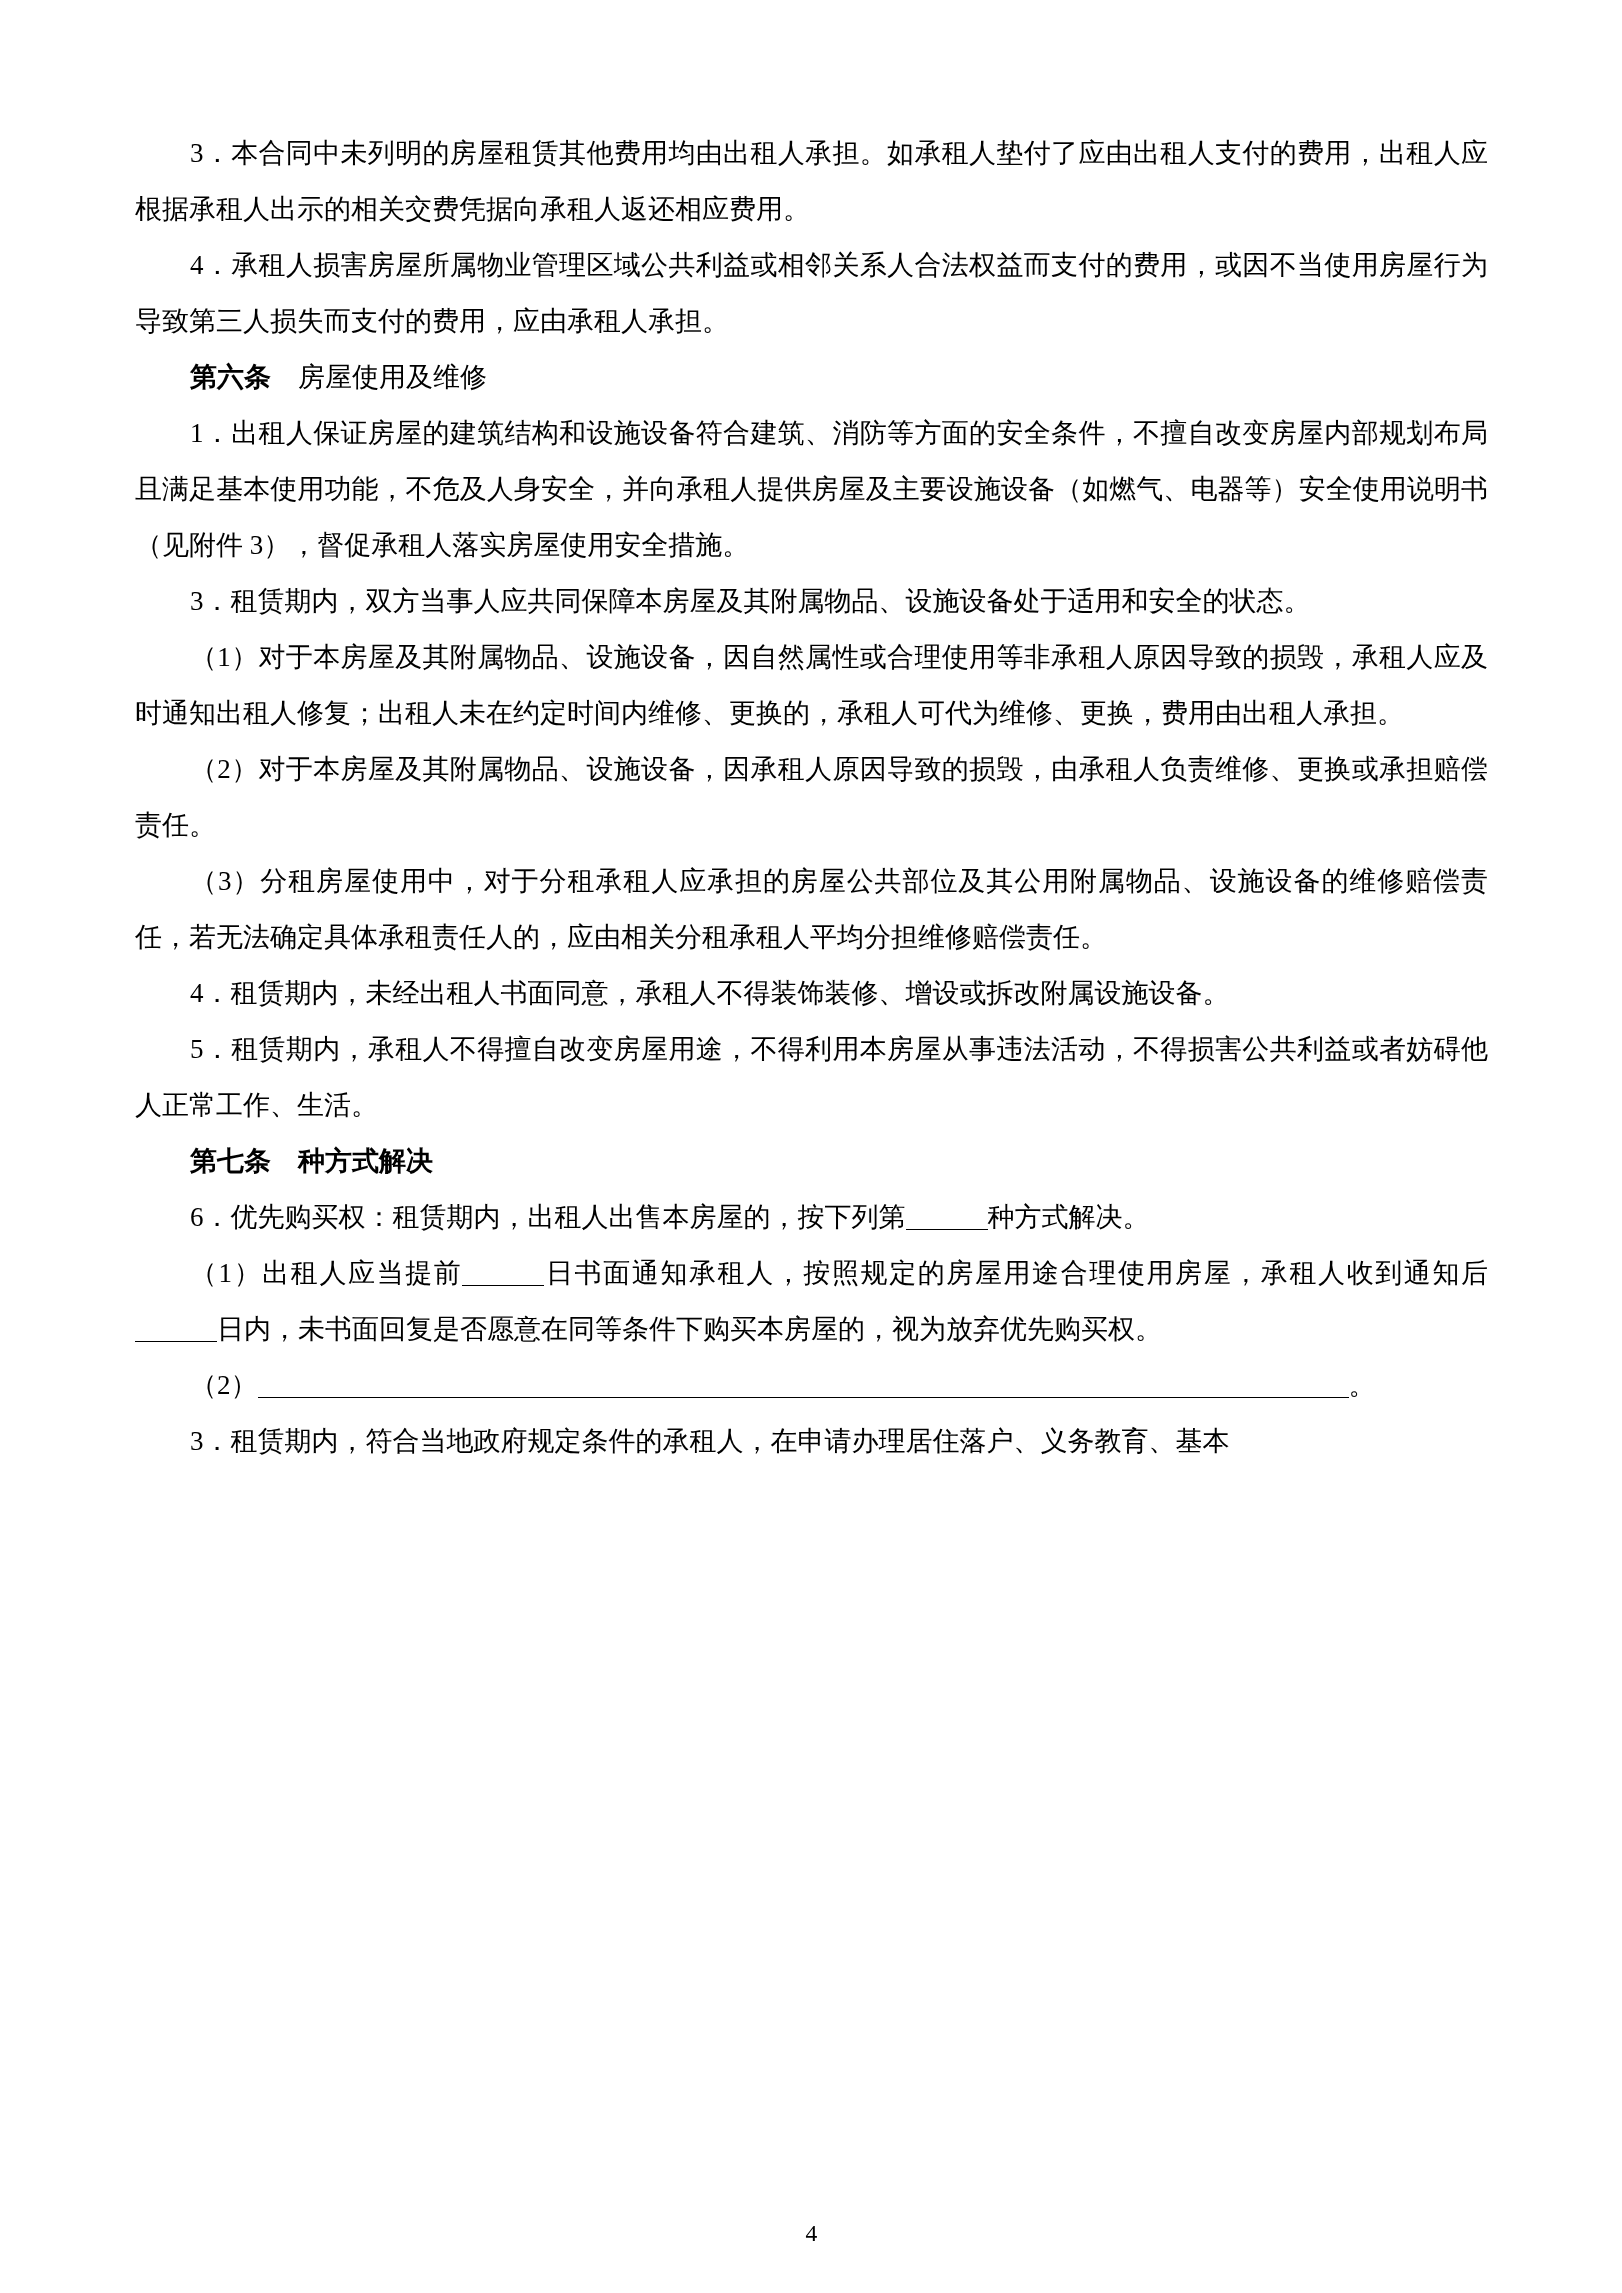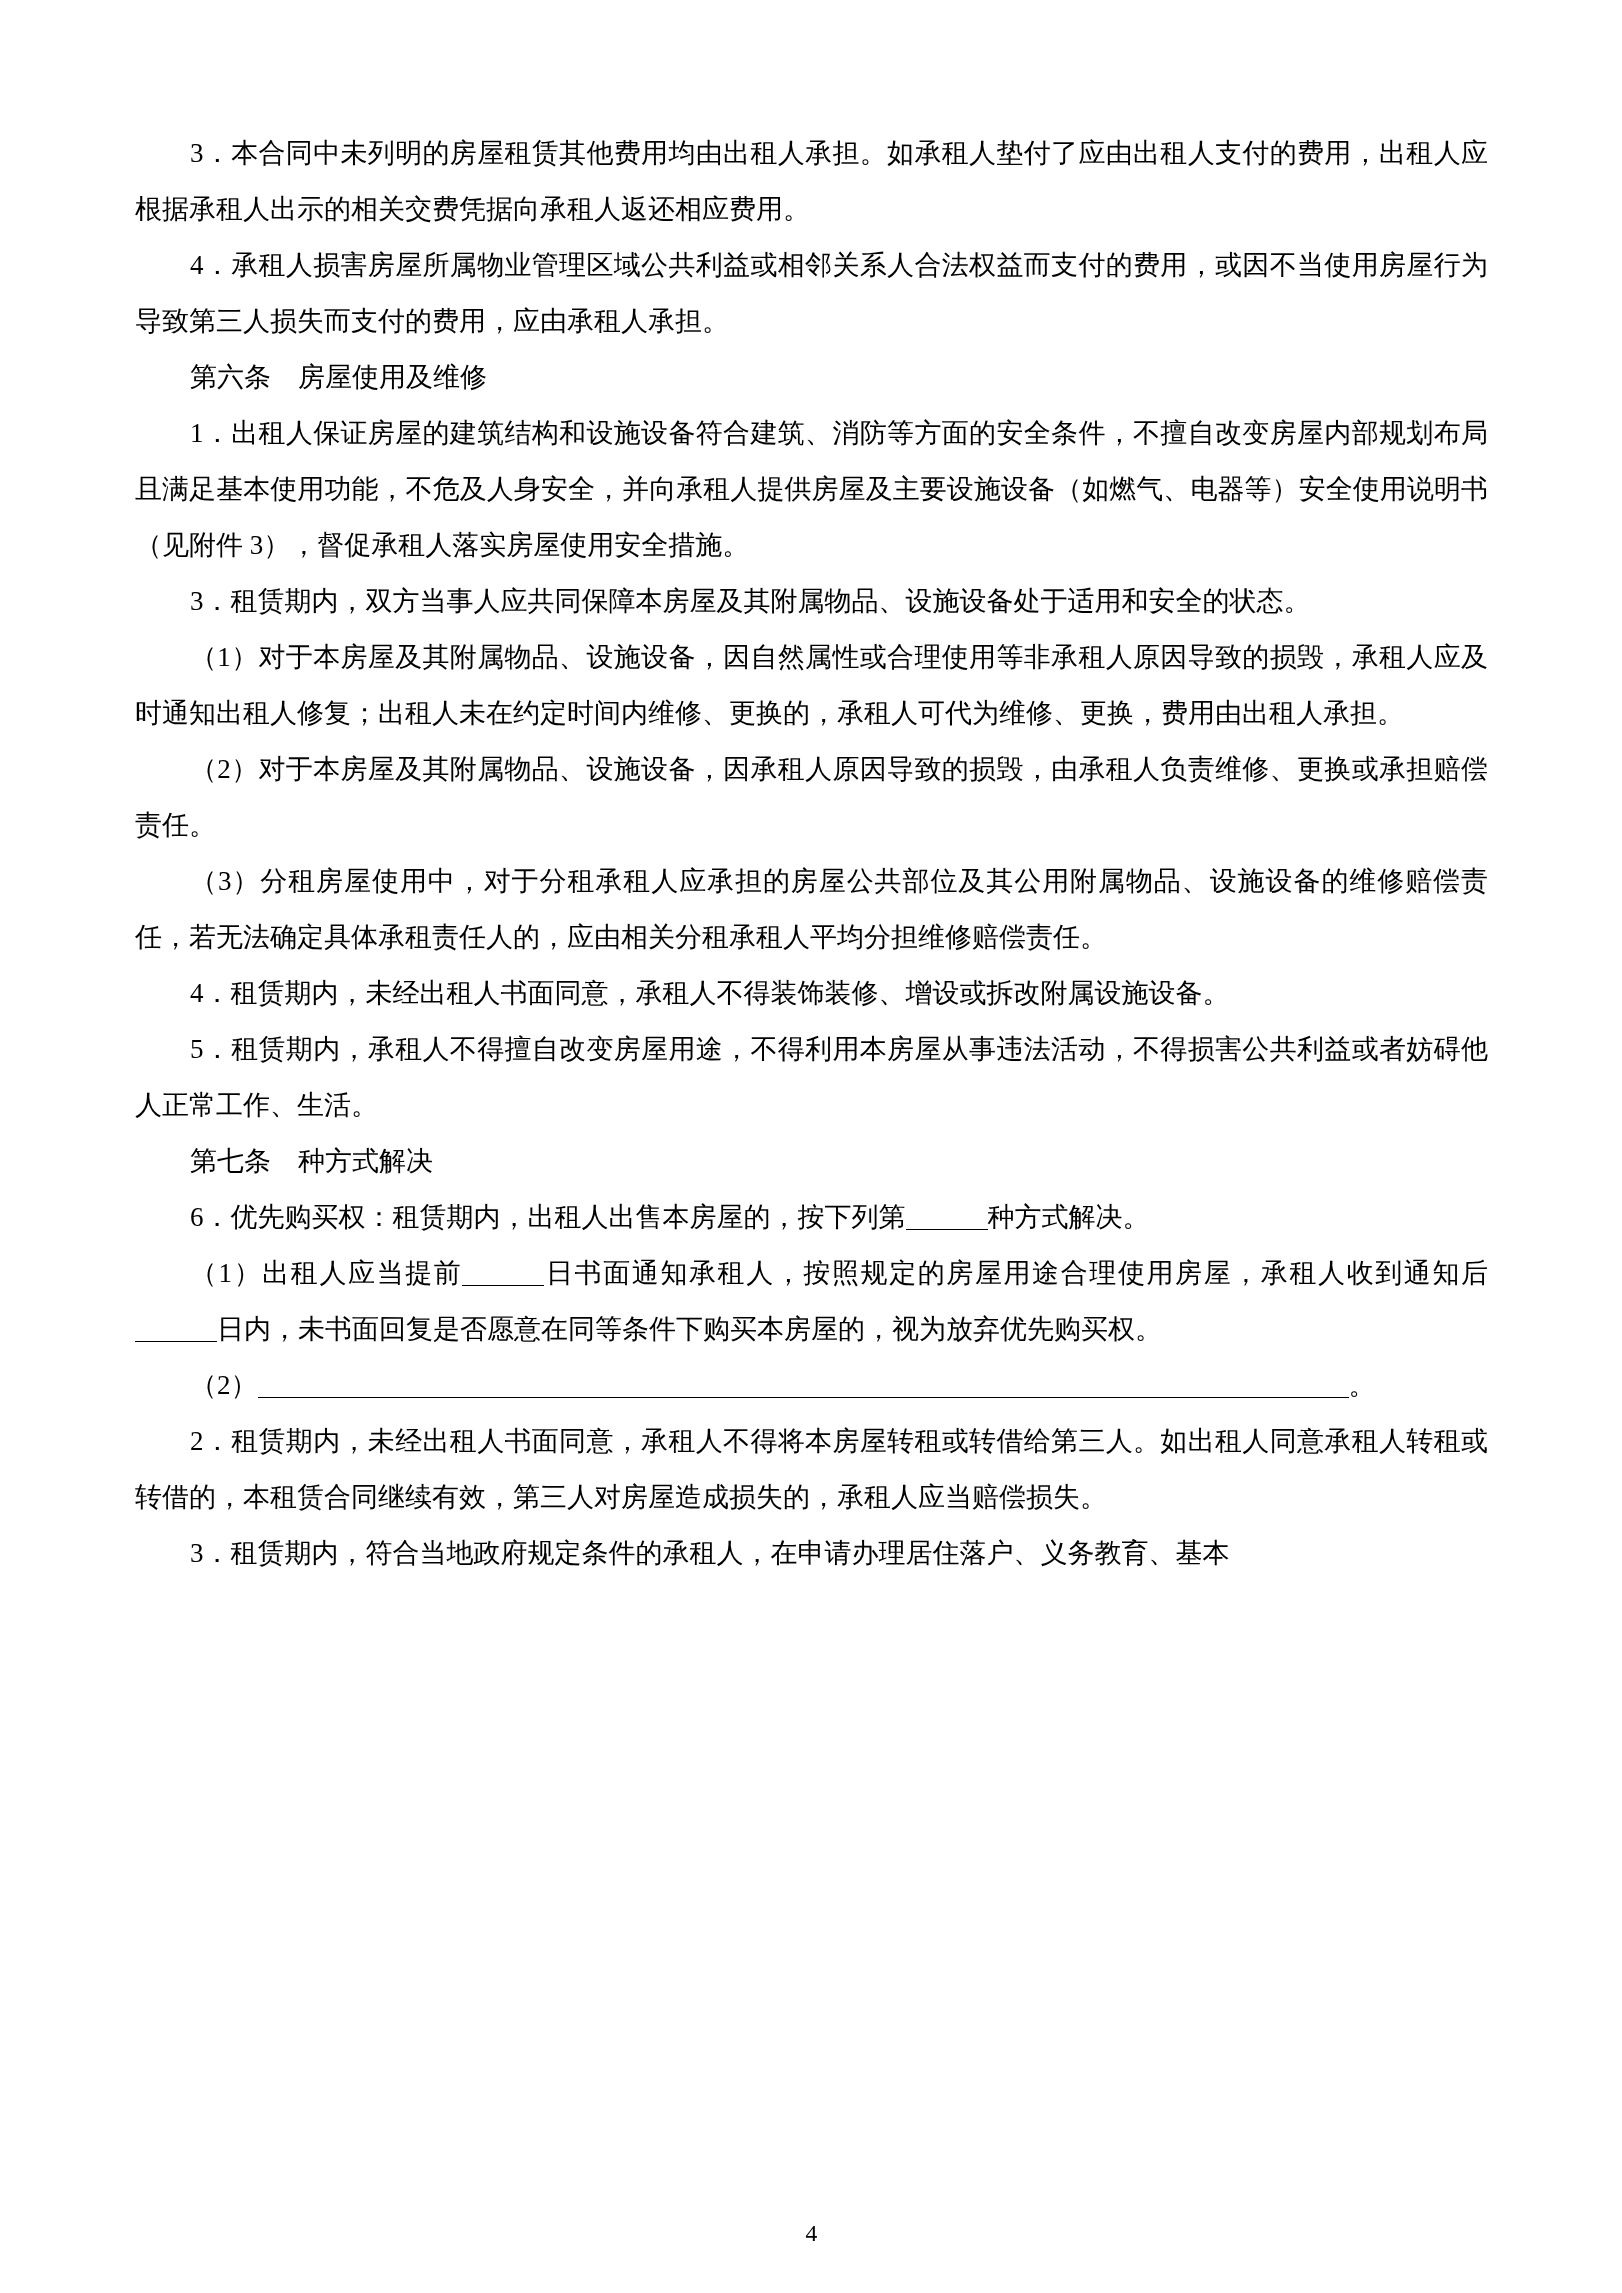--- a/index.html
+++ b/index.html
@@ -28,21 +28,21 @@
     margin: 0;
     font-size: 27px;
     line-height: 56px;
     text-align: justify;
     text-justify: inter-ideograph;
     text-indent: 55px;
     color: #000000;
     word-break: break-all;
   }
   .para .bold {
-    font-weight: 400;
+    font-weight: 700;
   }
   .blank {
     display: inline-block;
     height: 27px;
     border-bottom: 1.8px solid #000000;
     vertical-align: -3.6px;
   }
   .page-number {
     position: absolute;
     left: 0;
@@ -66,18 +66,17 @@
       <p class="para"><span>3．租赁期内，双方当事人应共同保障本房屋及其附属物品、设施设备处于适用和安全的状态。</span></p>
       <p class="para"><span>（1）对于本房屋及其附属物品、设施设备，因自然属性或合理使用等非承租人原因导致的损毁，承租人应及时通知出租人修复；出租人未在约定时间内维修、更换的，承租人可代为维修、更换，费用由出租人承担。</span></p>
       <p class="para"><span>（2）对于本房屋及其附属物品、设施设备，因承租人原因导致的损毁，由承租人负责维修、更换或承担赔偿责任。</span></p>
       <p class="para"><span>（3）分租房屋使用中，对于分租承租人应承担的房屋公共部位及其公用附属物品、设施设备的维修赔偿责任，若无法确定具体承租责任人的，应由相关分租承租人平均分担维修赔偿责任。</span></p>
       <p class="para"><span>4．租赁期内，未经出租人书面同意，承租人不得装饰装修、增设或拆改附属设施设备。</span></p>
       <p class="para"><span>5．租赁期内，承租人不得擅自改变房屋用途，不得利用本房屋从事违法活动，不得损害公共利益或者妨碍他人正常工作、生活。</span></p>
       <p class="para"><span class="bold">第七条　种方式解决</span></p>
       <p class="para"><span>6．优先购买权：租赁期内，出租人出售本房屋的，按下列第</span><span class="blank" style="width: 82px;"></span><span>种方式解决。</span></p>
       <p class="para"><span>（1）出租人应当提前</span><span class="blank" style="width: 82px;"></span><span>日书面通知承租人，按照规定的房屋用途合理使用房屋，承租人收到通知后</span><span class="blank" style="width: 82px;"></span><span>日内，未书面回复是否愿意在同等条件下购买本房屋的，视为放弃优先购买权。</span></p>
       <p class="para"><span>（2）</span><span class="blank" style="width: 1091px;"></span><span>。</span></p>
-      <p class="para"><span>2．租赁期内，未经出租人书面同意，承租人不得将本房屋转租或转借给第三人。如出租人同意承租人转租或转借的，本租赁合同继续有效，第三人对房屋造成损失的，承租人应当赔偿损失。</span></p>
       <p class="para"><span>3．租赁期内，符合当地政府规定条件的承租人，在申请办理居住落户、义务教育、基本</span></p>
     </div>
   <div class="page-number">4</div>
 </div>
 
 
 </body></html>

